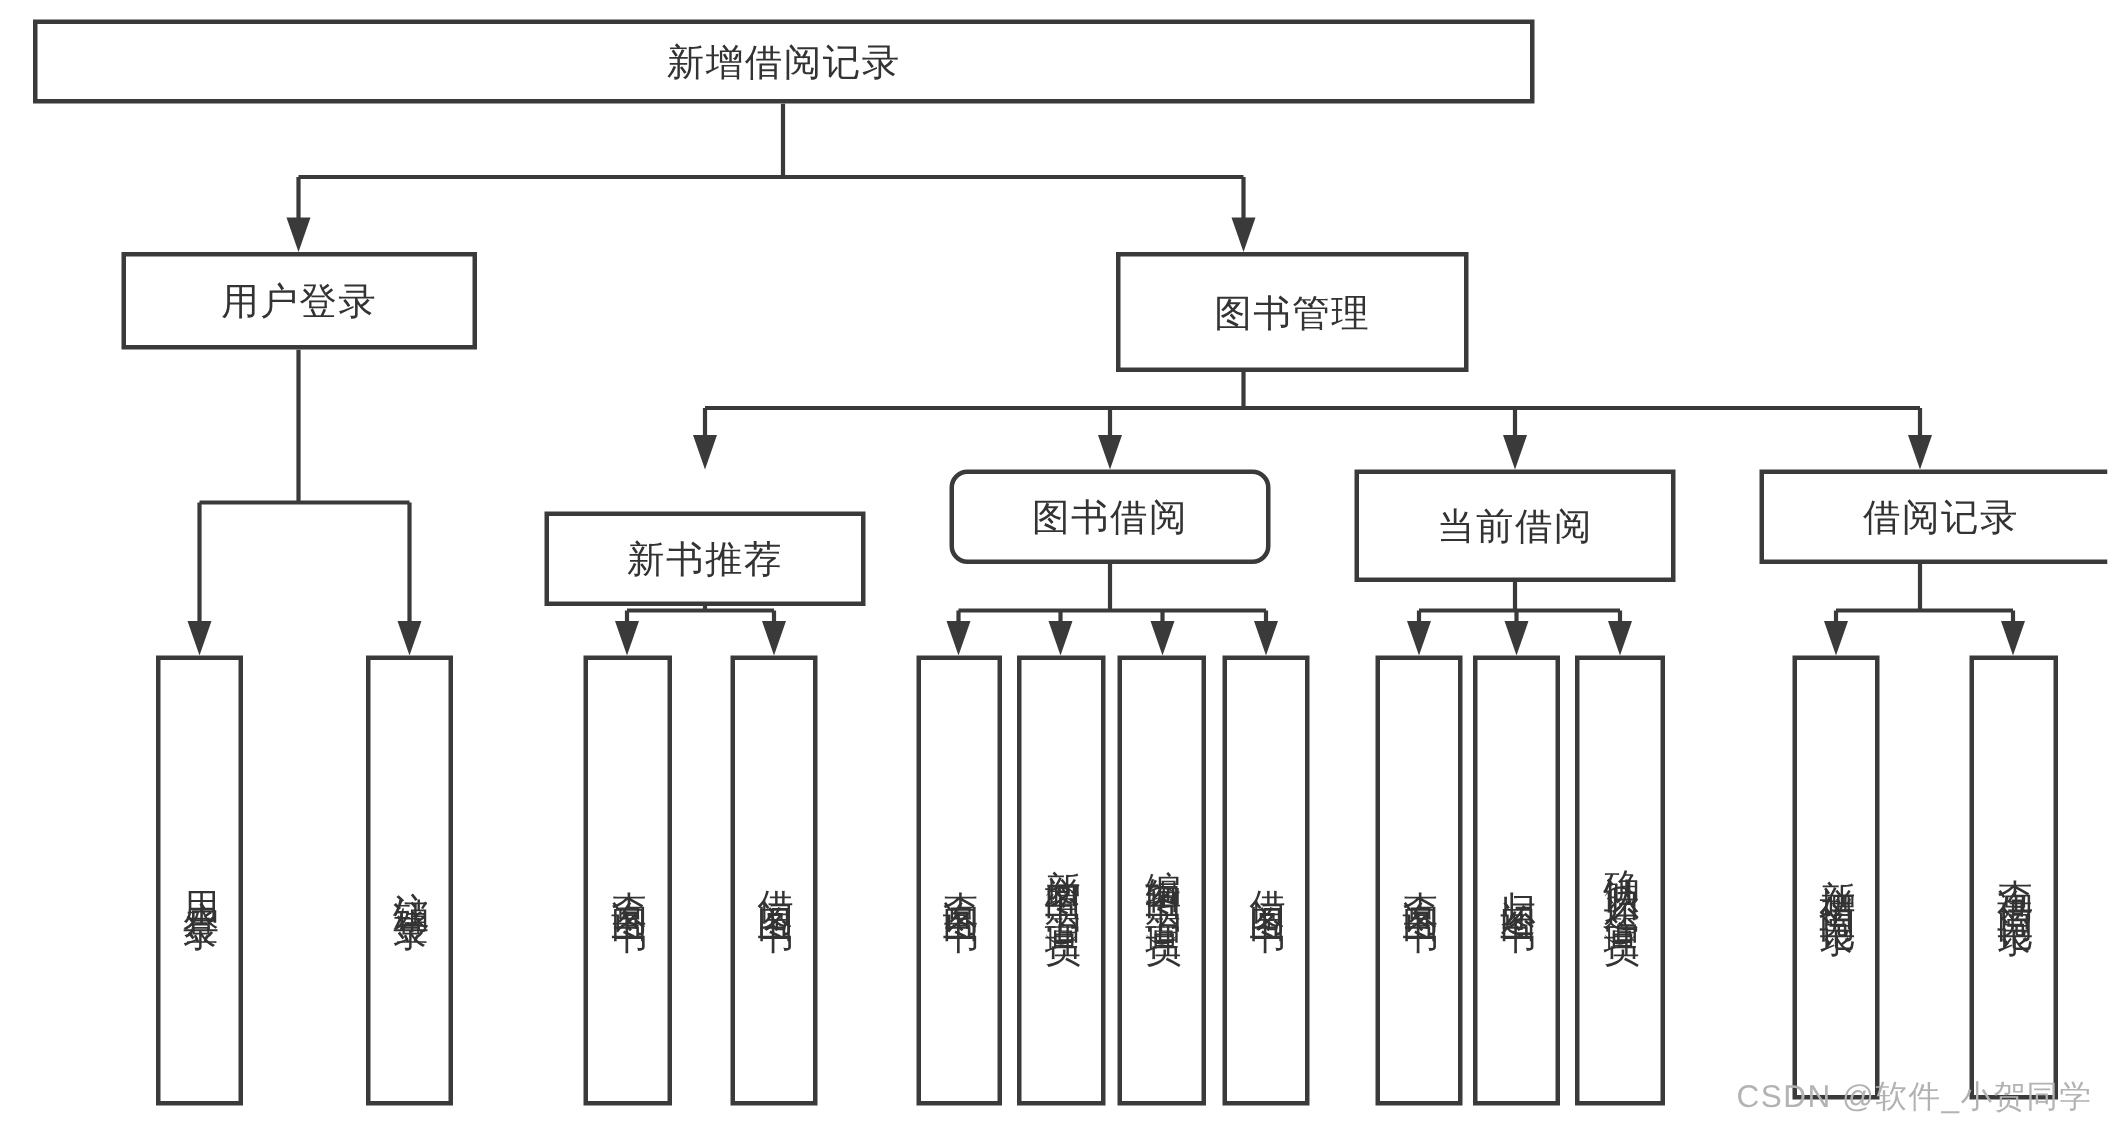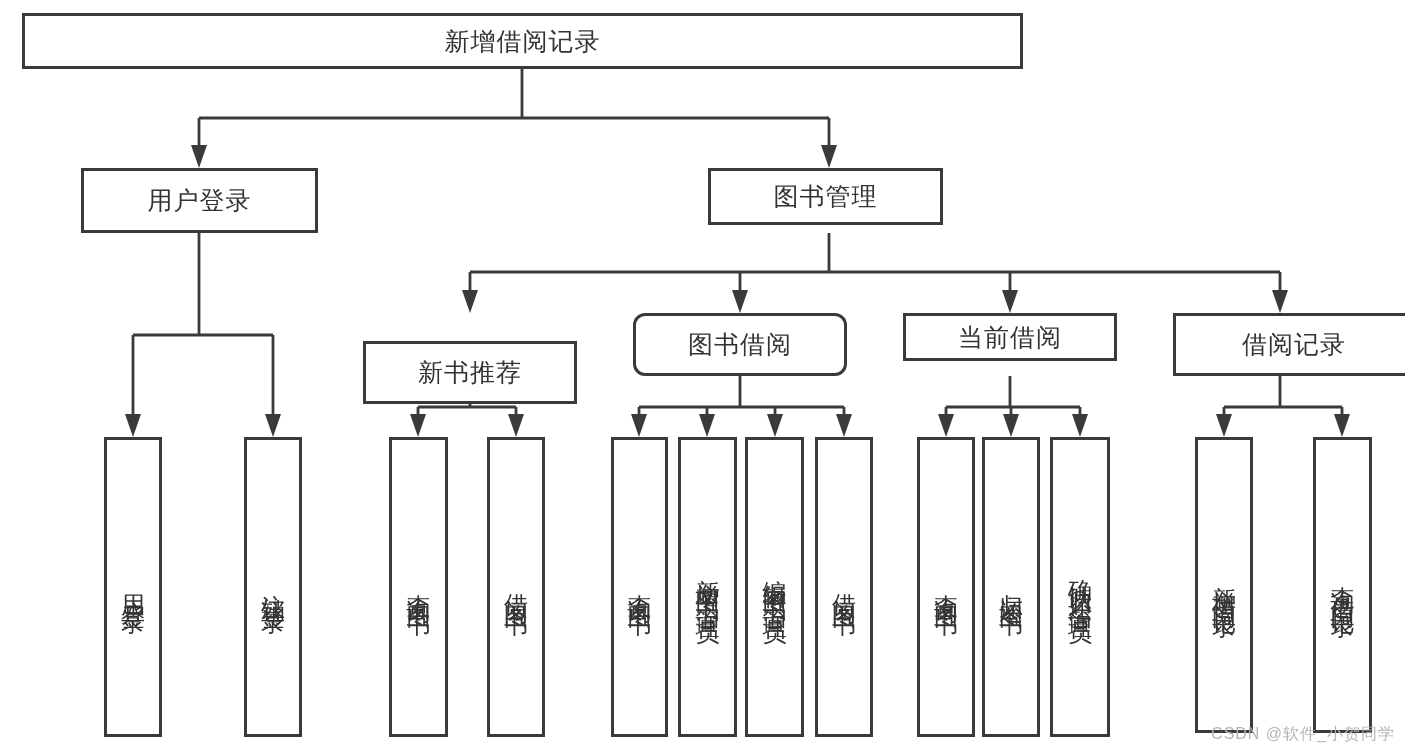--- a/index.html
+++ b/index.html
@@ -43,21 +43,21 @@
   svg.connectors{
     position:absolute;
     left:0;top:0;
     width:1405px;height:747px;
     pointer-events:none;
   }
   .watermark{
     position:absolute;
     right:10px;
     bottom:2px;
-    font-size:16px;
+    font-size:21px;
     color:var(--wm);
     letter-spacing:1px;
     white-space:nowrap;
   }
 </style>
 </head>
 <body>
 
 <div class="stage">
 
@@ -104,31 +104,31 @@
     </g>
   </svg>
 
   <div class="node h-node" style="left:22px;top:13px;width:1001px;height:56px;">
     <span>新增借阅记录</span>
   </div>
 
   <div class="node h-node" style="left:81px;top:168px;width:237px;height:65px;">
     <span>用户登录</span>
   </div>
-  <div class="node h-node" style="left:708px;top:168px;width:235px;height:57px;">
+  <div class="node h-node" style="left:744px;top:168px;width:235px;height:80px;">
     <span>图书管理</span>
   </div>
 
   <div class="node h-node" style="left:363px;top:313px;width:214px;height:63px;margin-top:28px;">
     <span>新书推荐</span>
   </div>
   <div class="node h-node" style="left:633px;top:313px;width:214px;height:63px;border-radius:12px;">
     <span>图书借阅</span>
   </div>
-  <div class="node h-node" style="left:903px;top:313px;width:214px;height:48px;">
+  <div class="node h-node" style="left:903px;top:313px;width:214px;height:75px;">
     <span>当前借阅</span>
   </div>
   <div class="node h-node" style="left:1173px;top:313px;width:242px;height:63px;">
     <span>借阅记录</span>
   </div>
 
   <div class="node v-node" style="left:104px;top:437px;width:58px;height:300px;">
     <span class="vtext">用户登录</span>
   </div>
   <div class="node v-node" style="left:244px;top:437px;width:58px;height:300px;">

